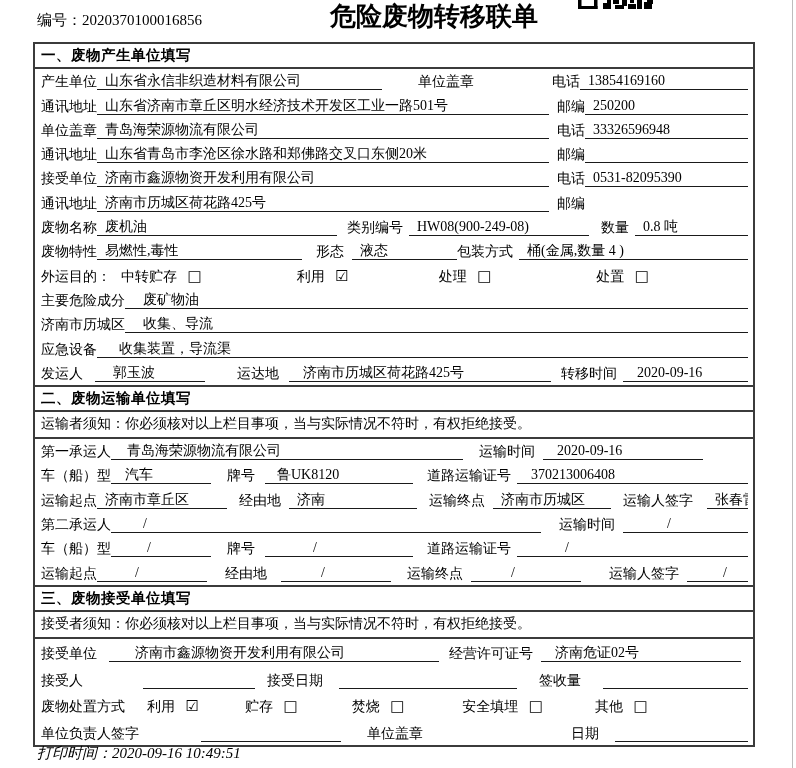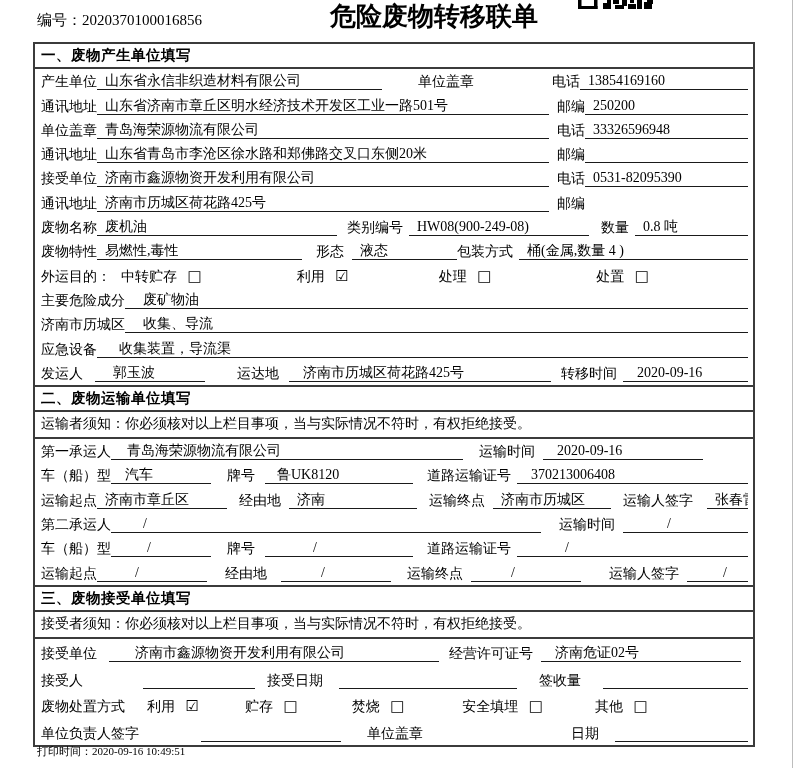--- a/index.html
+++ b/index.html
@@ -32,21 +32,21 @@
   }
   .r3{height:26.6px;}
   .l{white-space:nowrap;flex-shrink:0;}
   .u{
     border-bottom:1.2px solid #1a1a1a;white-space:nowrap;flex-shrink:0;
     padding-left:8px;min-height:17px;box-sizing:border-box;overflow:hidden;
   }
   .f{flex:1 1 auto;min-width:0;}
   .ck{white-space:nowrap;flex-shrink:0;}
   .box{font-size:15px;margin-left:7px;font-family:"DejaVu Sans",sans-serif;}
-  .print{position:absolute;left:37px;top:744px;font-size:11px;white-space:nowrap;}
+  .print{position:absolute;left:37px;top:744px;font-size:15px;white-space:nowrap;font-style:italic;}
 </style>
 </head>
 <body>
 
 <div class="page">
 
   <div class="serial">
     <span>编号：</span><span>2020370100016856</span>
   </div>
   <div class="title">危险废物转移联单</div>

